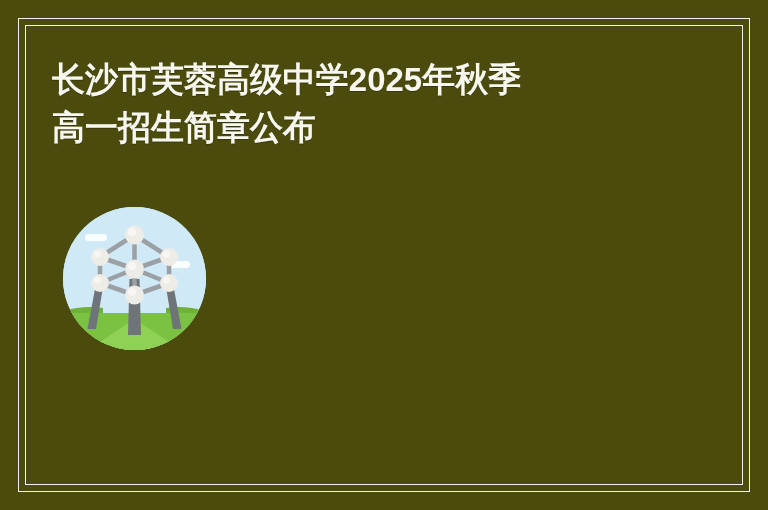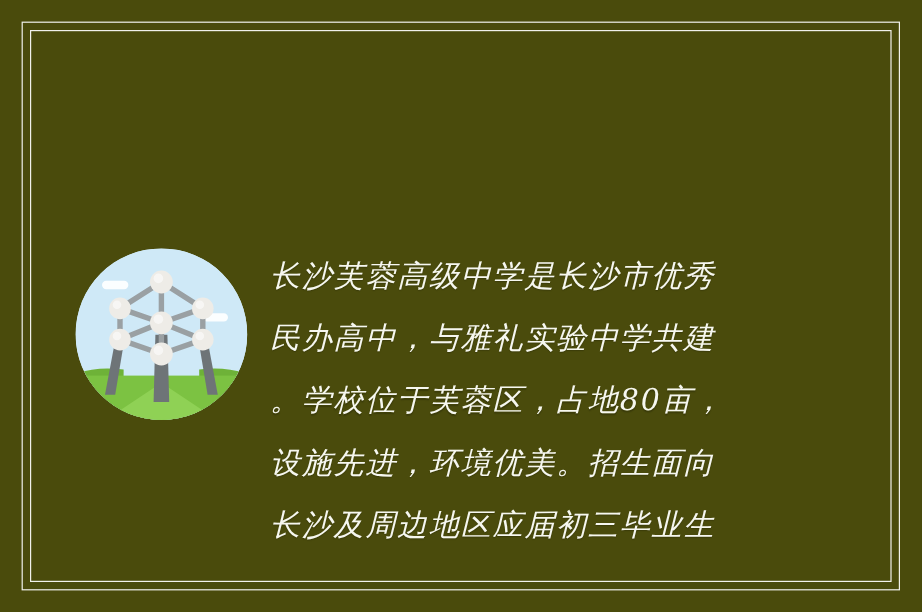--- a/index.html
+++ b/index.html
@@ -115,20 +115,24 @@
   }
 </style>
 </head>
 <body>
 
 <div id="poster">
 
   <div class="frame-outer"></div>
   <div class="frame-inner"></div>
 
+  <div class="title-block">
+    <div class="title-line">长沙市芙蓉高级中学2025年秋季</div>
+    <div class="title-line">高一招生简章公布</div>
+  </div>
 
   <div class="content">
 
     <div class="illo-wrap">
       <div class="illo-circle">
         <svg viewBox="0 0 143 143" xmlns="http://www.w3.org/2000/svg">
 
           <rect x="0" y="0" width="143" height="143" fill="#cfe9f7"></rect>
 
           <g fill="#ffffff" opacity="0.92">
@@ -177,22 +181,15 @@
             <circle cx="103.5" cy="47" r="3.6"></circle>
             <circle cx="69" cy="59" r="4"></circle>
             <circle cx="34.5" cy="73" r="3.6"></circle>
             <circle cx="103.5" cy="73" r="3.6"></circle>
             <circle cx="69" cy="85" r="4"></circle>
           </g>
         </svg>
       </div>
     </div>
 
-    <div class="body-text">
-      <div class="body-line">长沙芙蓉高级中学是长沙市优秀</div>
-      <div class="body-line">民办高中，与雅礼实验中学共建</div>
-      <div class="body-line">。学校位于芙蓉区，占地80亩，</div>
-      <div class="body-line">设施先进，环境优美。招生面向</div>
-      <div class="body-line">长沙及周边地区应届初三毕业生</div>
-    </div>
 
   </div>
 </div>
 
 </body></html>

